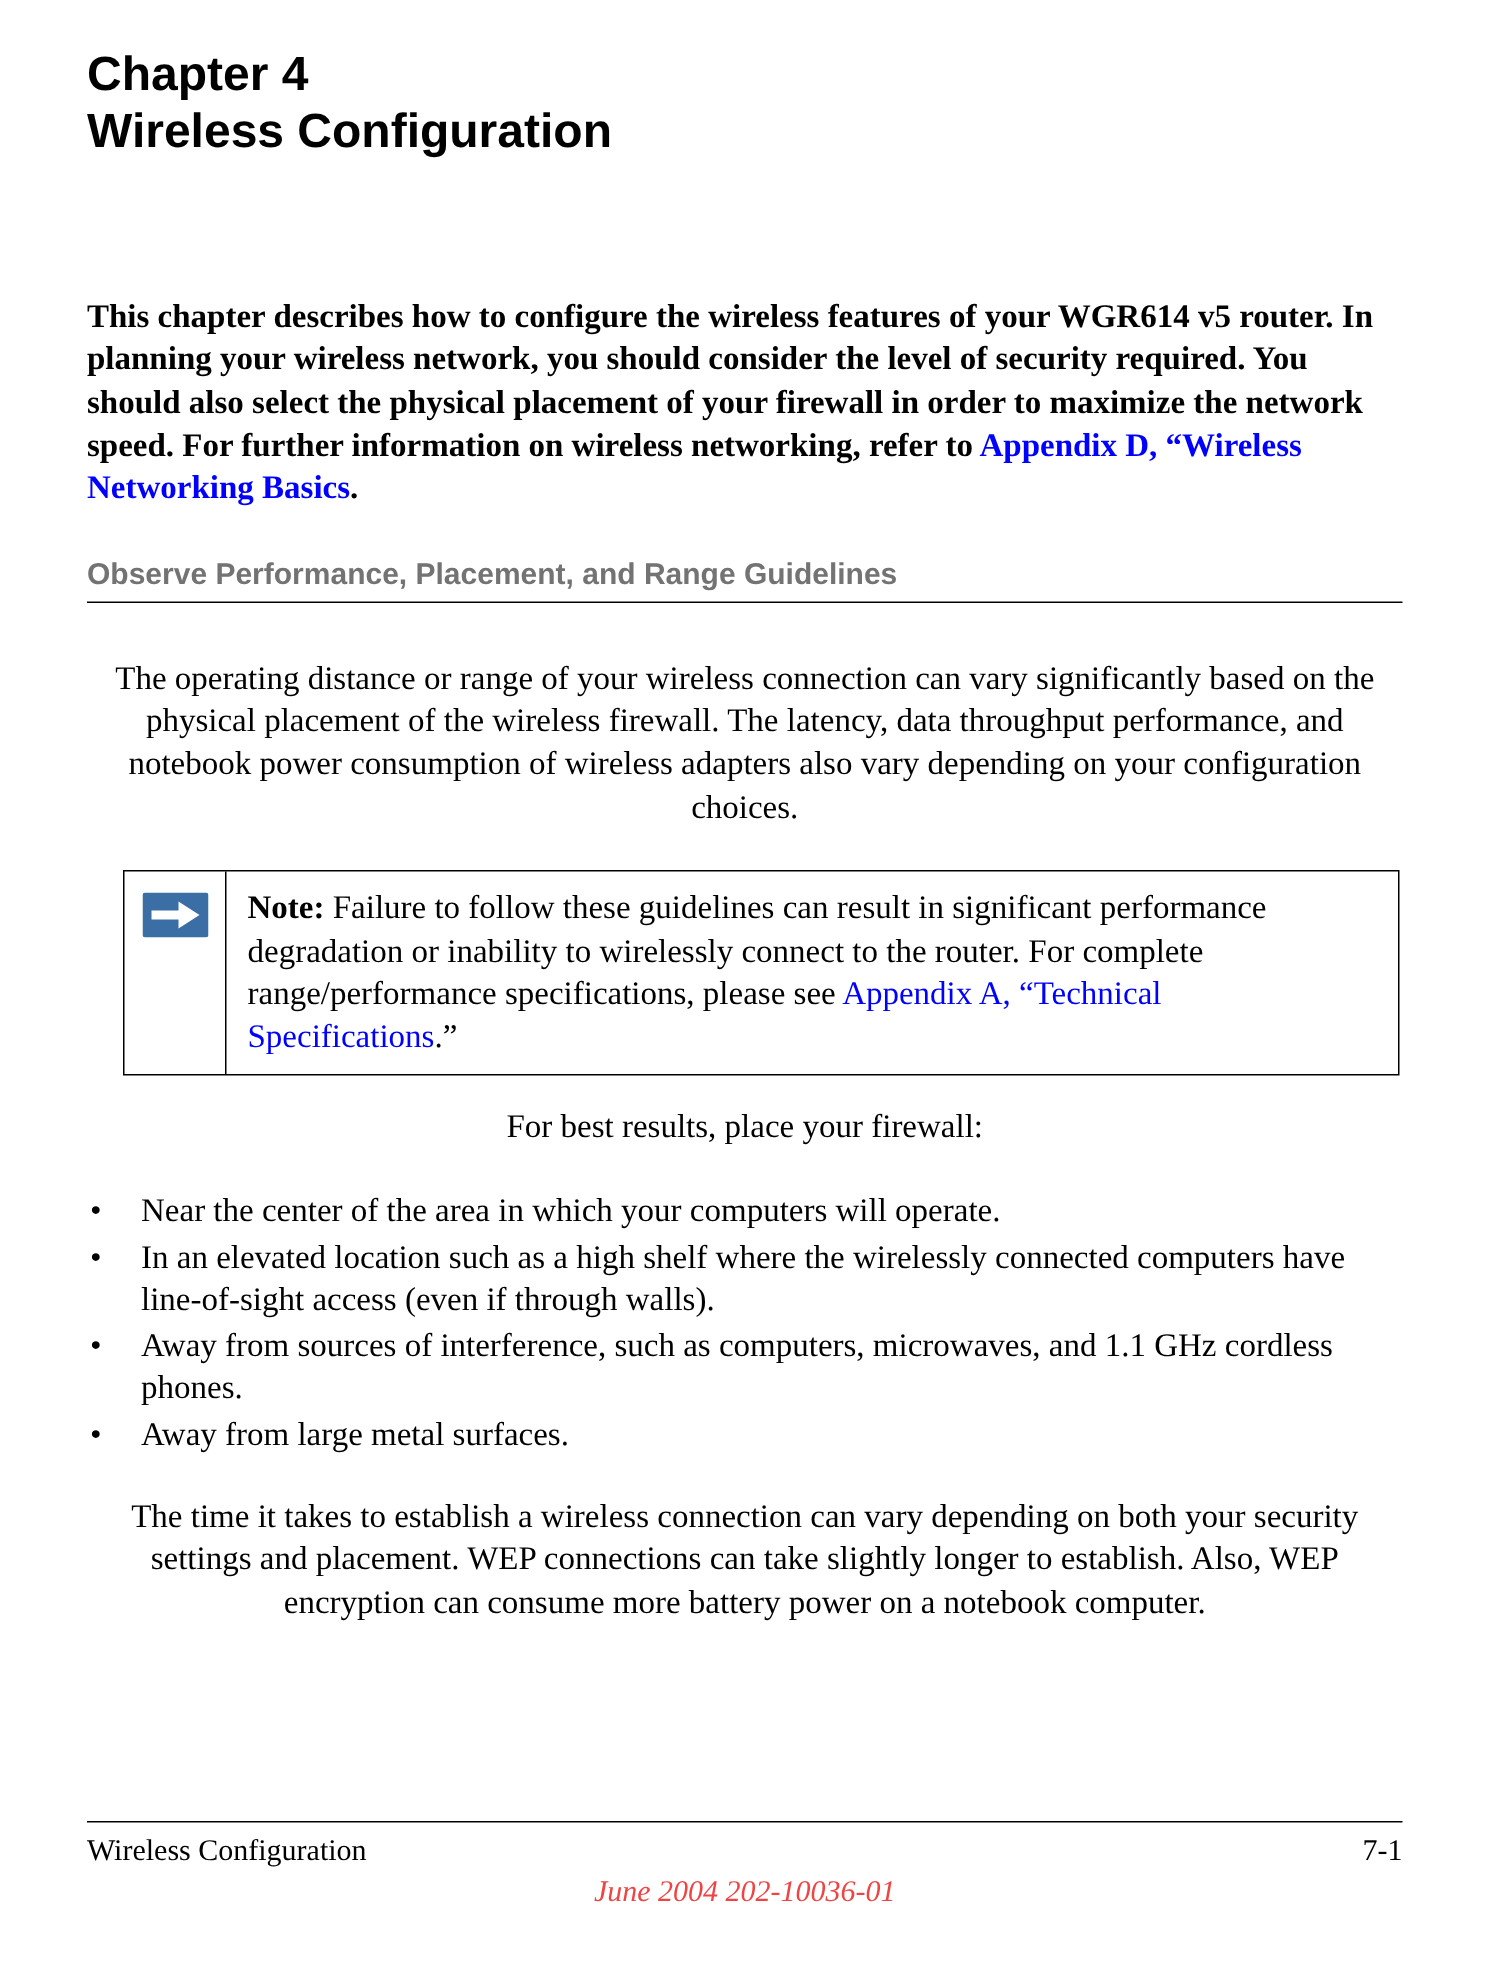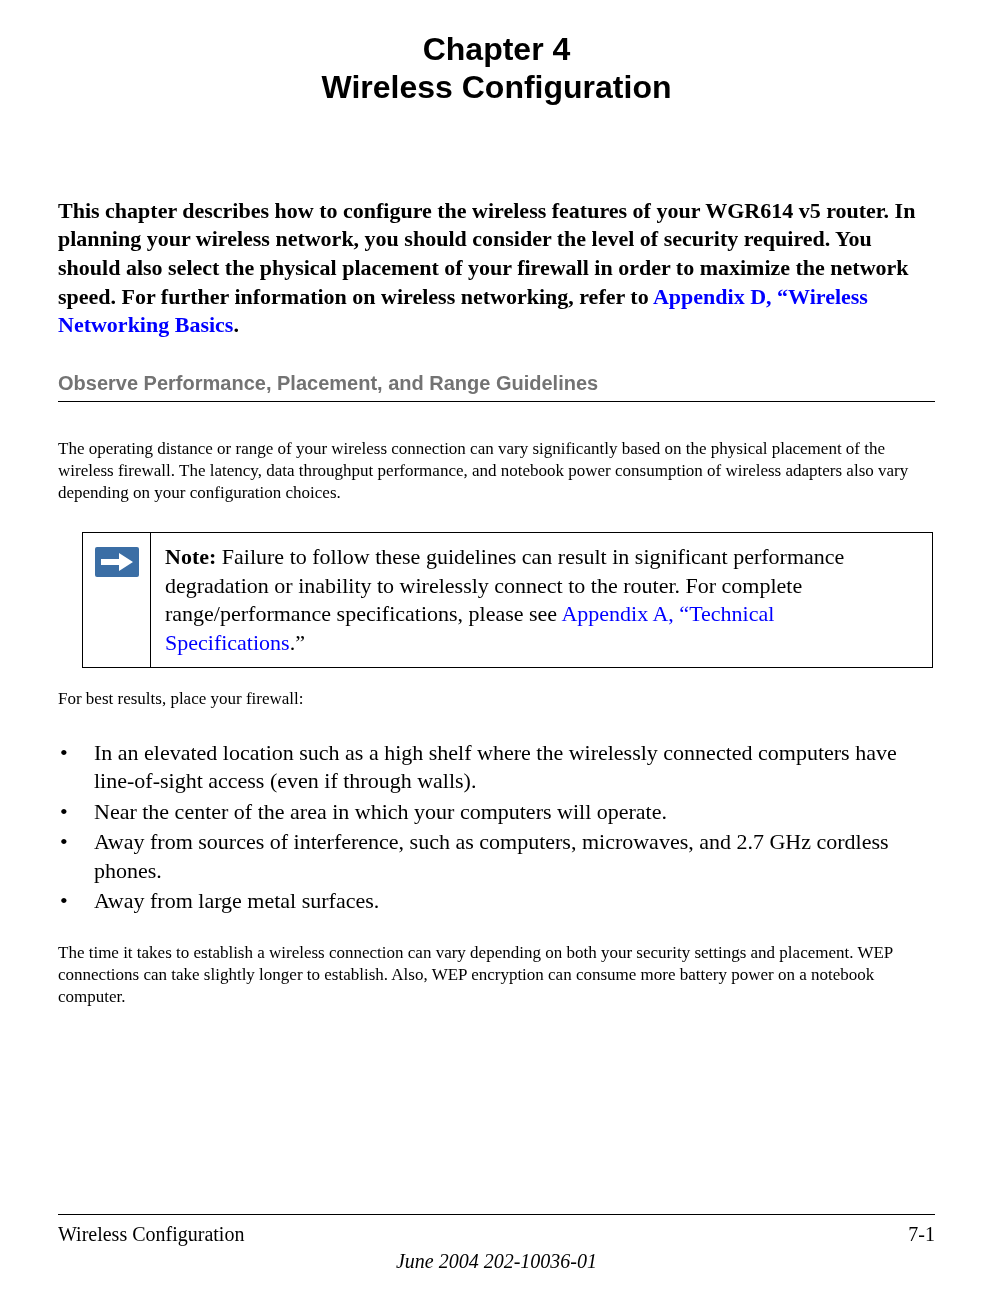--- a/index.html
+++ b/index.html
@@ -9,21 +9,21 @@
     }
     body {
       font-family: 'Times New Roman', Times, serif;
       background: #ffffff;
       width: 993px;
       height: 1311px;
       position: relative;
       padding: 30px 58px 0 58px;
     }
     .chapter-header {
-      text-align: center;
+      text-align: left;
       margin-top: 0px;
       margin-bottom: 90px;
     }
     .chapter-number {
       font-family: Arial, Helvetica, sans-serif;
       font-size: 32px;
       font-weight: bold;
       color: #000;
       line-height: 1.2;
     }
@@ -48,25 +48,25 @@
     .section-heading {
       font-family: Arial, Helvetica, sans-serif;
       font-size: 20px;
       font-weight: bold;
       color: #737373;
       padding-bottom: 6px;
       border-bottom: 1.5px solid #000;
       margin-bottom: 36px;
     }
     .body-paragraph {
-      font-size: 17px;
+      font-size: 22px;
       line-height: 1.3;
       color: #000;
       margin-bottom: 28px;
-      text-align: left;
+      text-align: center;
     }
     .note-box {
       border: 1.5px solid #000;
       display: flex;
       margin-bottom: 20px;
       margin-left: 24px;
       margin-right: 2px;
     }
     .note-icon-cell {
       border-right: 1.5px solid #000;
@@ -119,21 +119,21 @@
       padding-top: 8px;
       display: flex;
       justify-content: space-between;
       font-size: 20px;
       color: #000;
     }
     .footer-date {
       text-align: center;
       font-style: italic;
       font-size: 20px;
-      color: #000000;
+      color: #ef4444;
       margin-top: 4px;
     }
   </style>
 </head>
 <body>
 
 <div class="chapter-header">
   <div class="chapter-number">Chapter 4</div>
   <div class="chapter-title">Wireless Configuration</div>
 </div>
@@ -154,23 +154,23 @@
     </svg>
   </div>
   <div class="note-text-cell">
     <span class="note-label">Note:</span><span> Failure to follow these guidelines can result in significant performance degradation or inability to wirelessly connect to the router. For complete range/performance specifications, please see </span><span class="link">Appendix A, “Technical Specifications</span><span>.”</span>
   </div>
 </div>
 
 <p class="body-paragraph">For best results, place your firewall:</p>
 
 <ul class="bullet-list">
+  <li>Near the center of the area in which your computers will operate.</li>
   <li>In an elevated location such as a high shelf where the wirelessly connected computers have line-of-sight access (even if through walls).</li>
-  <li>Near the center of the area in which your computers will operate.</li>
-  <li>Away from sources of interference, such as computers, microwaves, and 2.7 GHz cordless phones.</li>
+  <li>Away from sources of interference, such as computers, microwaves, and 1.1 GHz cordless phones.</li>
   <li>Away from large metal surfaces.</li>
 </ul>
 
 <p class="body-paragraph">The time it takes to establish a wireless connection can vary depending on both your security settings and placement. WEP connections can take slightly longer to establish. Also, WEP encryption can consume more battery power on a notebook computer.</p>
 
 <div class="footer">
   <div class="footer-line">
     <span>Wireless Configuration</span>
     <span>7-1</span>
   </div>

